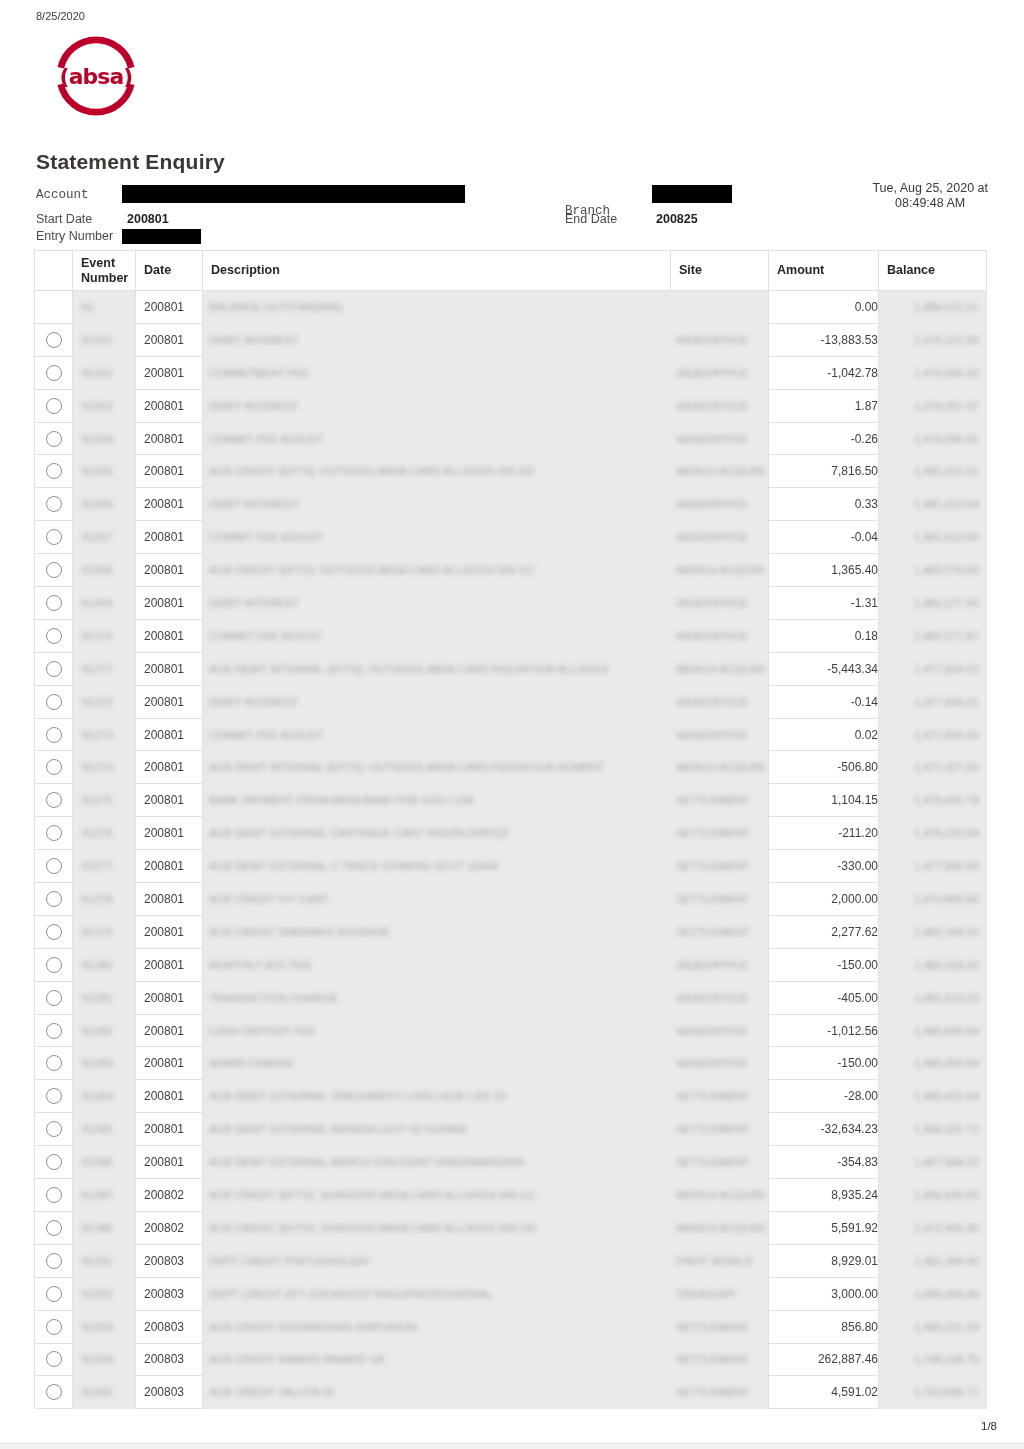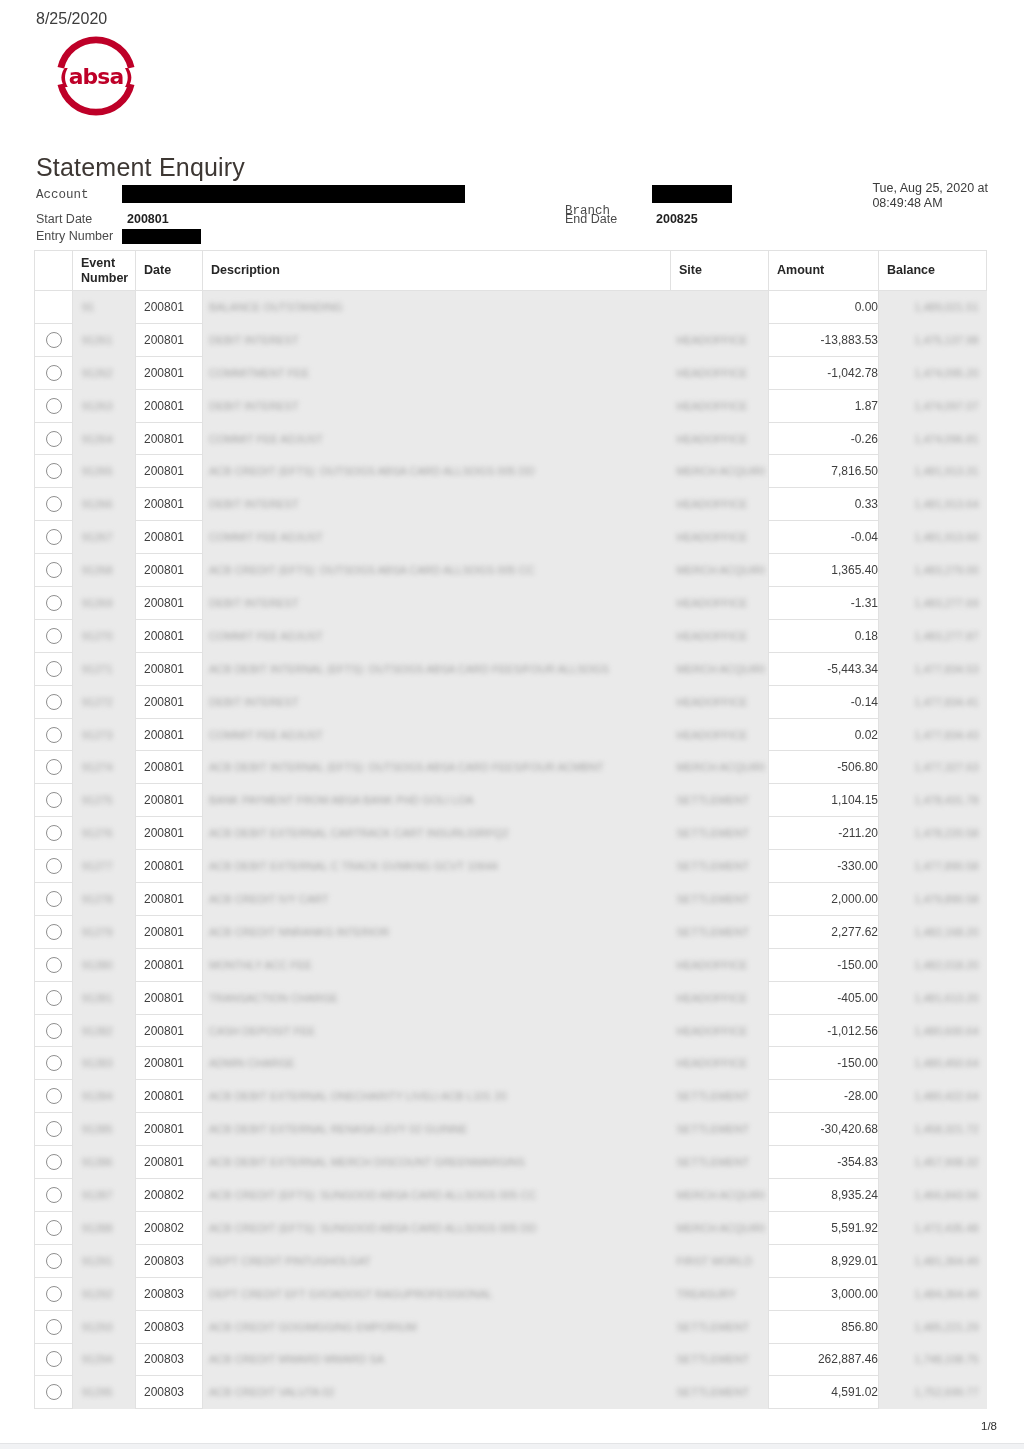--- a/index.html
+++ b/index.html
@@ -1,28 +1,28 @@
 <!DOCTYPE html>
 <html><head>
 <meta charset="utf-8">
 <style>
   html,body{margin:0;padding:0;}
   body{
     width:1024px;height:1449px;position:relative;background:#ffffff;
     font-family:"Liberation Sans", sans-serif;color:#3a3a3a;overflow:hidden;
   }
   .abs{position:absolute;}
-  .printed-date{top:10px;left:36px;font-size:16px;color:#3c3c3c;}
+  .printed-date{top:10px;left:36px;font-size:11px;color:#3c3c3c;}
   .logo{left:54px;top:34px;width:84px;height:84px;}
-  .page-title{top:136px;left:36px;font-size:25px;font-weight:normal;color:#3d3733;letter-spacing:.2px;}
+  .page-title{top:136px;left:36px;font-size:21px;font-weight:bold;color:#3d3733;letter-spacing:.2px;}
 
   .info-label{font-size:12.5px;color:#4a4a4a;}
   .info-value{font-size:12.5px;font-weight:bold;color:#1f1f1f;}
   .redact-bar{background:#000;}
-  .timestamp{top:181px;right:36px;text-align:left;font-size:12.5px;color:#3a3a3a;line-height:15px;}
+  .timestamp{top:181px;right:36px;text-align:center;font-size:12.5px;color:#3a3a3a;line-height:15px;}
 
   .stmt-table{left:34px;top:250px;width:952px;border-collapse:collapse;table-layout:fixed;}
   .stmt-table th{
     border:1px solid #e1e1e1;background:#fff;font-size:12.5px;font-weight:bold;color:#262626;
     text-align:left;vertical-align:middle;padding:3px 8px;height:40px;box-sizing:border-box;line-height:15px;
   }
   .stmt-table td{height:32.9px;box-sizing:border-box;font-size:12px;color:#3f3f3f;vertical-align:middle;padding:0;}
   td.w{border:1px solid #e1e1e1;background:#fff;}
   td.g{background:#eaeaea;border:none;overflow:hidden;}
   td.c-date{padding-left:8px;}
@@ -323,21 +323,21 @@
         <td class="g c-site"><span class="blur">SETTLEMENT</span></td>
         <td class="w c-amt">-28.00</td>
         <td class="g c-bal"><span class="blur">1,480,422.64</span></td>
       </tr>
       <tr>
         <td class="w c-radio"><span class="radio"></span></td>
         <td class="g c-event"><span class="blur">91285</span></td>
         <td class="w c-date">200801</td>
         <td class="g c-desc"><span class="blur">ACB DEBIT EXTERNAL RENASA LEVY 02 GUINNE</span></td>
         <td class="g c-site"><span class="blur">SETTLEMENT</span></td>
-        <td class="w c-amt">-30,420.68</td>
+        <td class="w c-amt">-32,634.23</td>
         <td class="g c-bal"><span class="blur">1,458,321.72</span></td>
       </tr>
       <tr>
         <td class="w c-radio"><span class="radio"></span></td>
         <td class="g c-event"><span class="blur">91286</span></td>
         <td class="w c-date">200801</td>
         <td class="g c-desc"><span class="blur">ACB DEBIT EXTERNAL MERCH DISCOUNT GREENMARGINS</span></td>
         <td class="g c-site"><span class="blur">SETTLEMENT</span></td>
         <td class="w c-amt">-354.83</td>
         <td class="g c-bal"><span class="blur">1,457,908.32</span></td>

